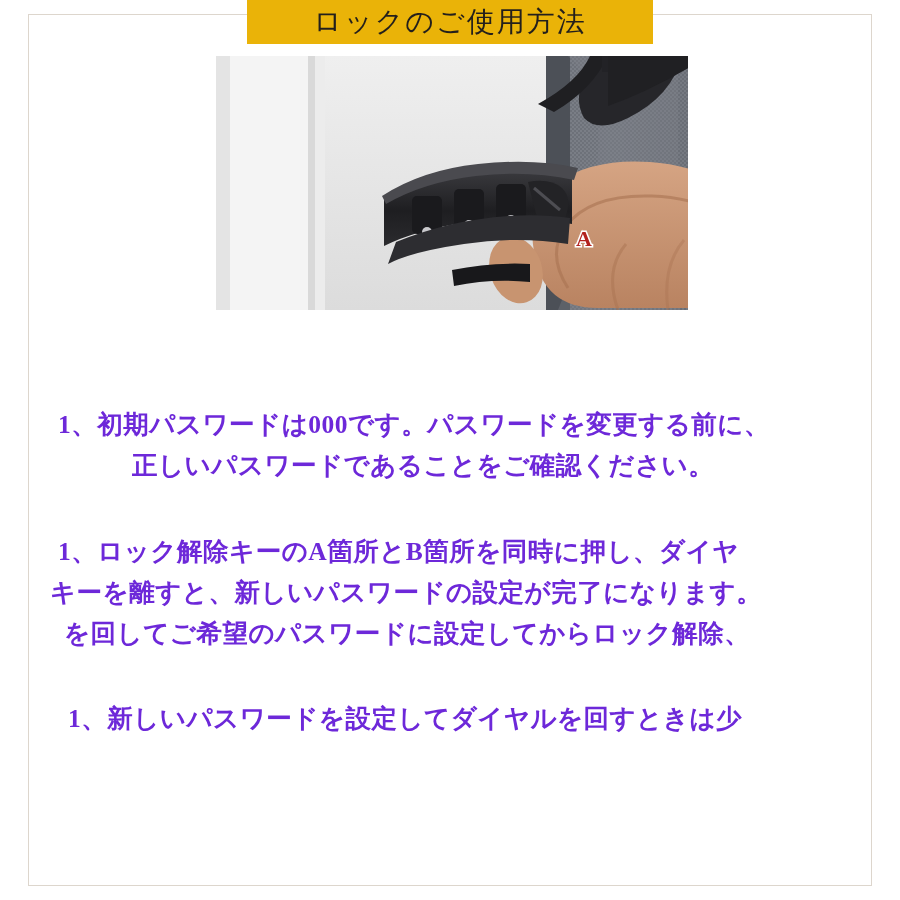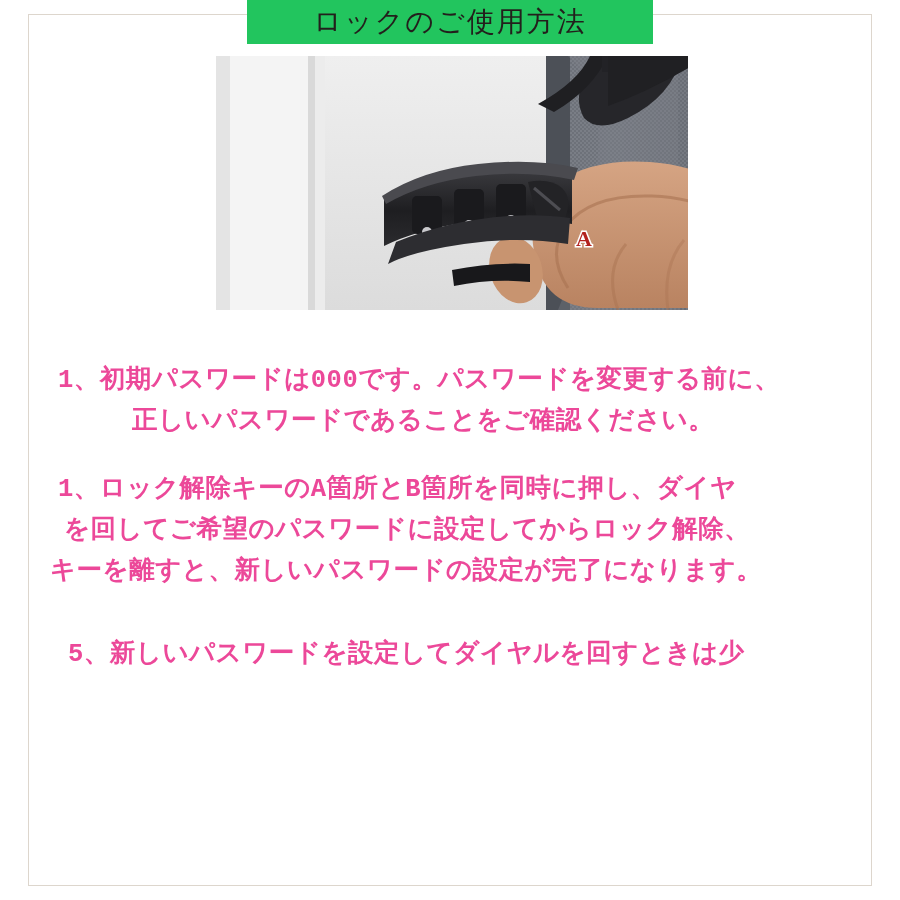--- a/index.html
+++ b/index.html
@@ -34,21 +34,21 @@
   }
 
   
   .title-banner {
     position: absolute;
     left: 50%;
     transform: translateX(-50%);
     top: 0px;
     width: 406px;
     height: 44px;
-    background: #22c55e;
+    background: #eab308;
     display: flex;
     align-items: center;
     justify-content: center;
     box-sizing: border-box;
   }
   .title-banner .title-text {
     font-size: 28px;
     letter-spacing: 2px;
     color: #231f1c;
     font-family: "Liberation Serif", "DejaVu Serif", serif;
@@ -72,26 +72,27 @@
   }
 
   
   .instructions {
     position: absolute;
     left: 46px;
     top: 360px;
     width: 812px;
   }
   .item {
-    color: #ec4899;
+    color: #6d28d9;
     font-size: 25.5px;
     font-weight: bold;
     line-height: 1.62;
     letter-spacing: 0.5px;
-    font-family: Liberation Mono, monospace;
+    font-family: Liberation Serif, serif;
+    margin-top: 44px;
   }
   .item .ln {
     display: block;
     white-space: nowrap;
   }
   .item-1 { margin-bottom: 26px; }
   .item-1 .ln-1 { padding-left: 12px; }
   .item-1 .ln-2 { padding-left: 86px; }
 
   .item-2 { margin-bottom: 42px; }
@@ -195,23 +196,23 @@
 
   <div class="instructions">
 
     <div class="item item-1">
       <span class="ln ln-1">1、初期パスワードは000です。パスワードを変更する前に、</span>
       <span class="ln ln-2">正しいパスワードであることをご確認ください。</span>
     </div>
 
     <div class="item item-2">
       <span class="ln ln-1">1、ロック解除キーのA箇所とB箇所を同時に押し、ダイヤ</span>
+      <span class="ln ln-3">キーを離すと、新しいパスワードの設定が完了になります。</span>
       <span class="ln ln-2">を回してご希望のパスワードに設定してからロック解除、</span>
-      <span class="ln ln-3">キーを離すと、新しいパスワードの設定が完了になります。</span>
     </div>
 
     <div class="item item-3">
-      <span class="ln ln-1">5、新しいパスワードを設定してダイヤルを回すときは少</span>
+      <span class="ln ln-1">1、新しいパスワードを設定してダイヤルを回すときは少</span>
     </div>
 
   </div>
 
 </div>
 
 </body></html>

